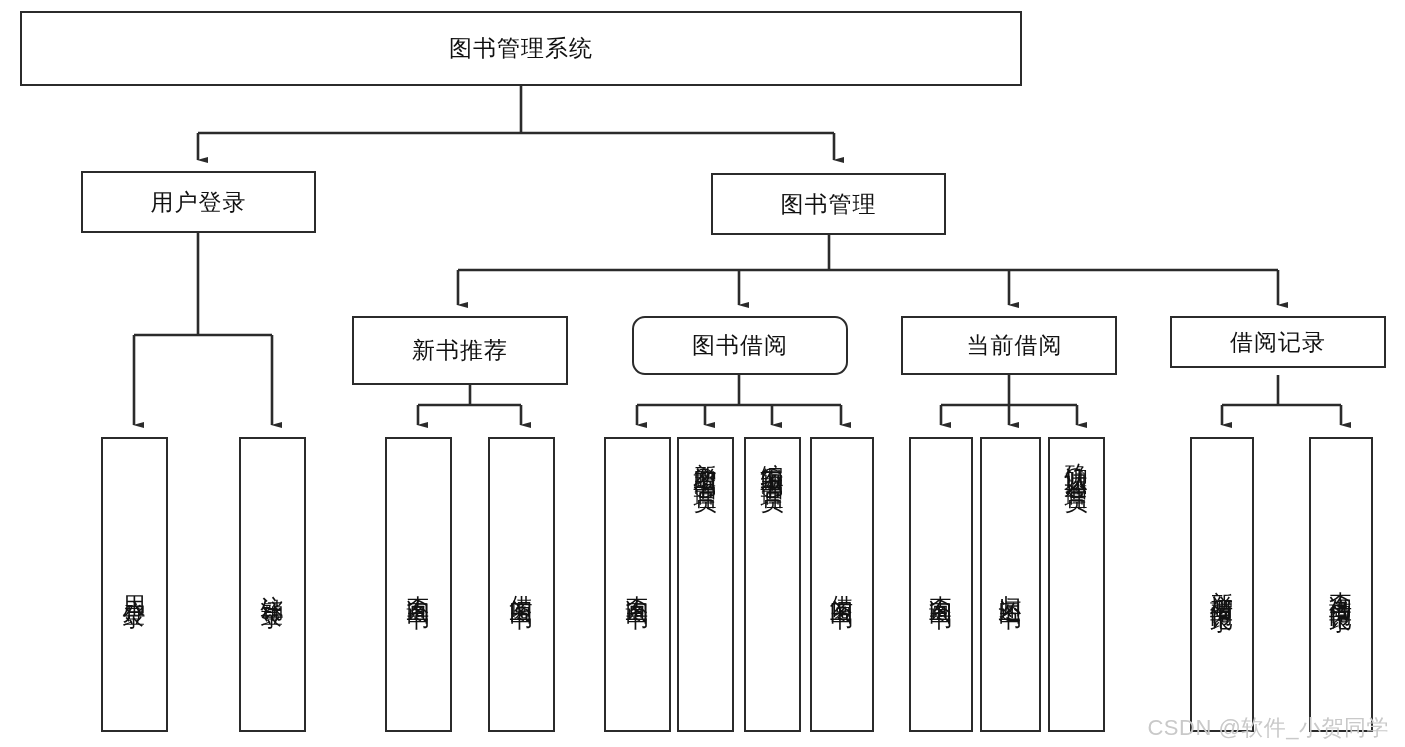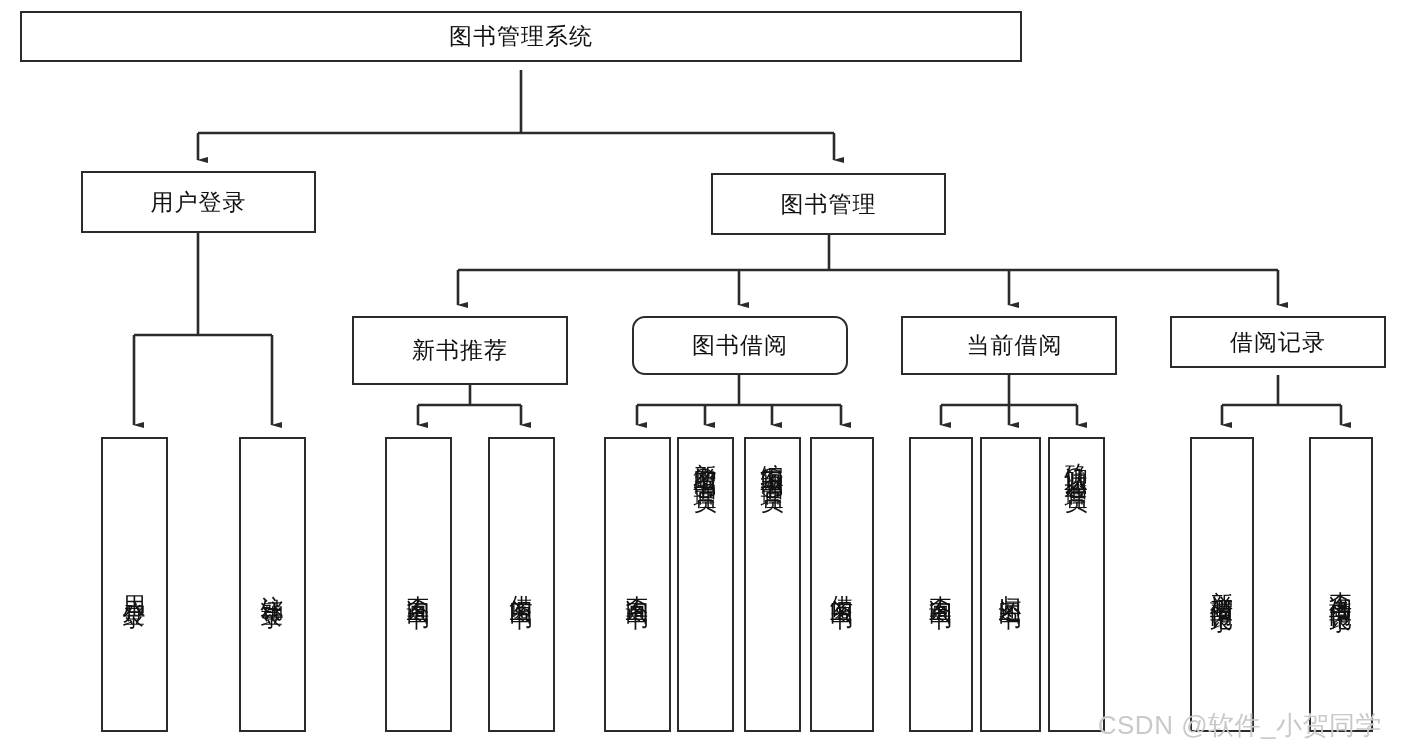--- a/index.html
+++ b/index.html
@@ -8,21 +8,21 @@
   #canvas{position:relative;width:1405px;height:747px;background:#fff;}
   svg.edges{position:absolute;left:0;top:0;width:1405px;height:747px;pointer-events:none;}
   .node{position:absolute;box-sizing:border-box;background:#ffffff;
         border:2.5px solid #2b2b2b;display:flex;align-items:center;
         justify-content:center;color:#111;}
   .node.h{font-size:23px;letter-spacing:1px;}
   .node.v{writing-mode:vertical-rl;text-orientation:upright;
           font-size:23px;letter-spacing:4px;line-height:1.05;
           padding-top:6px;padding-bottom:6px;justify-content:flex-start;}
   .node.v.mid{justify-content:center;}
-  .watermark{position:absolute;right:23px;bottom:4px;font-size:26px;
+  .watermark{position:absolute;right:16px;bottom:4px;font-size:22px;
              color:#c9c9c9;white-space:nowrap;letter-spacing:0.5px;}
 </style>
 </head>
 <body>
 
 <div id="canvas">
 
   <svg class="edges" viewBox="0 0 1405 747">
     <defs>
       <marker id="arw" markerWidth="10" markerHeight="12" refX="3" refY="10" orient="auto" markerUnits="userSpaceOnUse">
@@ -66,21 +66,21 @@
       <path d="M1009,405 L1009,425" marker-end="url(#arw)"></path>
       <path d="M1077,405 L1077,425" marker-end="url(#arw)"></path>
 
       <path d="M1278,375 L1278,405"></path>
       <path d="M1222,405 L1341,405"></path>
       <path d="M1222,405 L1222,425" marker-end="url(#arw)"></path>
       <path d="M1341,405 L1341,425" marker-end="url(#arw)"></path>
     </g>
   </svg>
 
-  <div class="node h" style="left:20px;top:11px;width:1002px;height:51px;">图书管理系统</div>
+  <div class="node h" style="left:20px;top:11px;width:1002px;height:75px;">图书管理系统</div>
 
   <div class="node h" style="left:81px;top:171px;width:235px;height:62px;">用户登录</div>
   <div class="node h" style="left:711px;top:173px;width:235px;height:62px;">图书管理</div>
 
   <div class="node h" style="left:352px;top:316px;width:216px;height:69px;">新书推荐</div>
   <div class="node h" style="left:632px;top:316px;width:216px;height:59px;border-radius:13px;">图书借阅</div>
   <div class="node h" style="left:901px;top:316px;width:216px;height:59px;padding-left:11px;">当前借阅</div>
   <div class="node h" style="left:1170px;top:316px;width:216px;height:52px;">借阅记录</div>
 
   <div class="node v mid" style="left:101px;top:437px;width:67px;height:295px;">用户登录</div>

